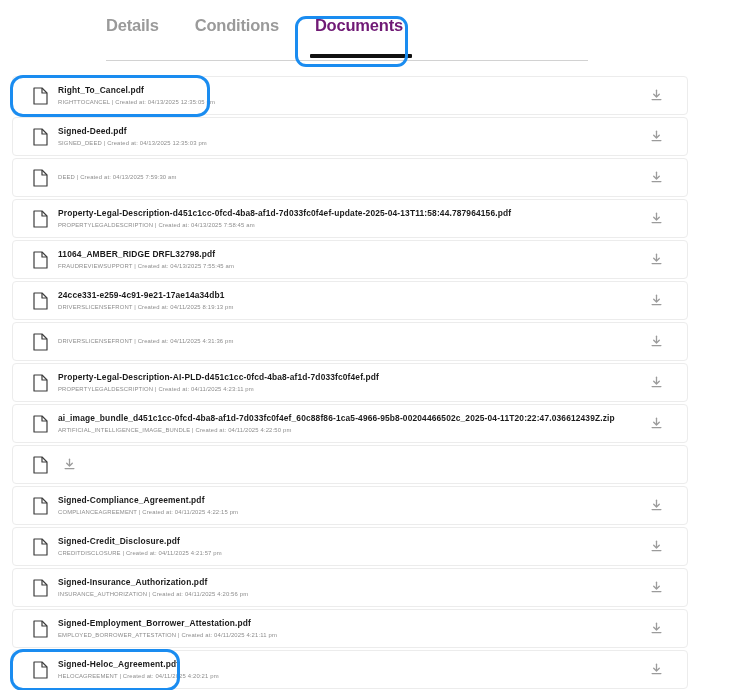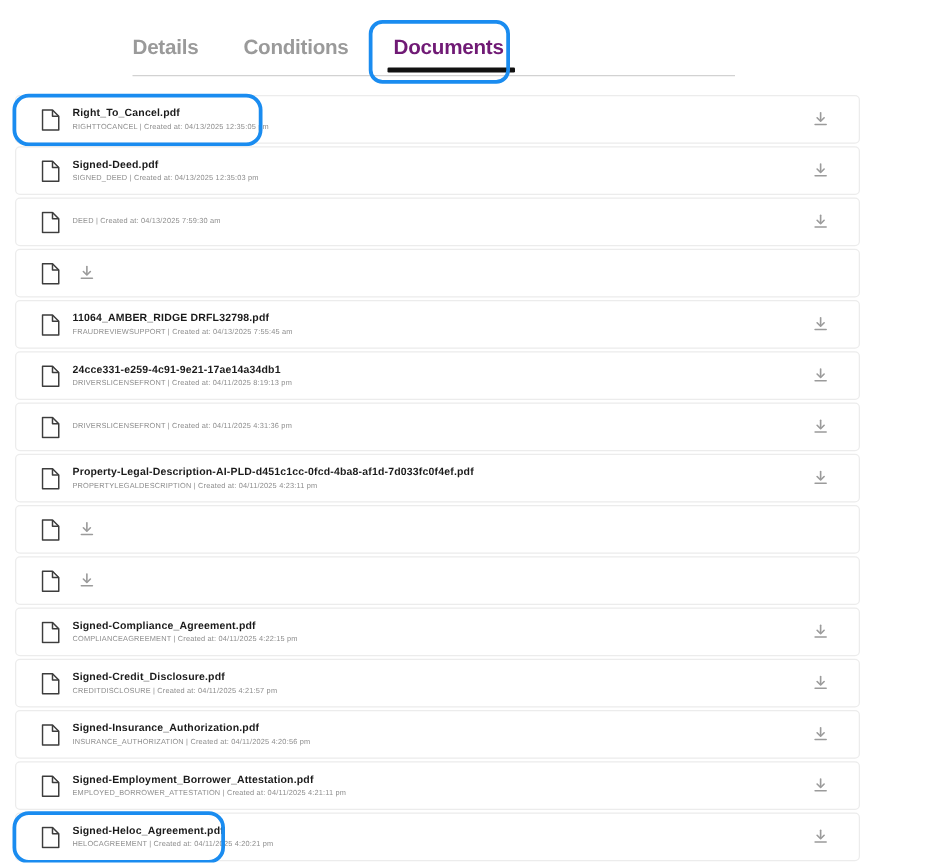--- a/index.html
+++ b/index.html
@@ -22,21 +22,20 @@
   
   .tabs-wrap {
     position: absolute;
     left: 88px;
     top: 14px;
     width: 500px;
   }
 
   .tabs {
     display: flex;
-    align-items: flex-end;
     gap: 0px;
     height: 44px;
   }
 
   .tab {
     position: relative;
     font-size: 16.5px;
     font-weight: bold;
     color: #9a9a9a;
     letter-spacing: -0.2px;
@@ -239,20 +238,24 @@
           </svg>
         </span>
       </div>
       <div class="doc-row">
         <span class="file-icon">
           <svg width="15" height="18" viewBox="0 0 15 18">
             <path d="M1 1 H9 L14 6 V17 H1 Z" fill="#ffffff" stroke="#3d3d3d" stroke-width="1.2" stroke-linejoin="round"></path>
             <path d="M9 1 V6 H14" fill="none" stroke="#3d3d3d" stroke-width="1.2" stroke-linejoin="round"></path>
           </svg>
         </span>
+        <div class="doc-text">
+          <div class="doc-title">Property-Legal-Description-d451c1cc-0fcd-4ba8-af1d-7d033fc0f4ef-update-2025-04-13T11:58:44.787964156.pdf</div>
+          <div class="doc-meta">PROPERTYLEGALDESCRIPTION | Created at: 04/13/2025 7:58:45 am</div>
+        </div>
         <span class="download-btn">
           <svg width="13" height="13" viewBox="0 0 13 13">
             <path d="M6.5 1.2 V7.4" stroke="#9b9b9b" stroke-width="1.3" stroke-linecap="round" fill="none"></path>
             <path d="M3.7 5.2 L6.5 8.0 L9.3 5.2" stroke="#9b9b9b" stroke-width="1.3" stroke-linecap="round" stroke-linejoin="round" fill="none"></path>
             <path d="M2.1 10.6 H10.9" stroke="#9b9b9b" stroke-width="1.3" stroke-linecap="round" fill="none"></path>
           </svg>
         </span>
       </div>
       <div class="doc-row">
         <span class="file-icon">
@@ -329,20 +332,24 @@
           </svg>
         </span>
       </div>
       <div class="doc-row">
         <span class="file-icon">
           <svg width="15" height="18" viewBox="0 0 15 18">
             <path d="M1 1 H9 L14 6 V17 H1 Z" fill="#ffffff" stroke="#3d3d3d" stroke-width="1.2" stroke-linejoin="round"></path>
             <path d="M9 1 V6 H14" fill="none" stroke="#3d3d3d" stroke-width="1.2" stroke-linejoin="round"></path>
           </svg>
         </span>
+        <div class="doc-text">
+          <div class="doc-title">ai_image_bundle_d451c1cc-0fcd-4ba8-af1d-7d033fc0f4ef_60c88f86-1ca5-4966-95b8-00204466502c_2025-04-11T20:22:47.036612439Z.zip</div>
+          <div class="doc-meta">ARTIFICIAL_INTELLIGENCE_IMAGE_BUNDLE | Created at: 04/11/2025 4:22:50 pm</div>
+        </div>
         <span class="download-btn">
           <svg width="13" height="13" viewBox="0 0 13 13">
             <path d="M6.5 1.2 V7.4" stroke="#9b9b9b" stroke-width="1.3" stroke-linecap="round" fill="none"></path>
             <path d="M3.7 5.2 L6.5 8.0 L9.3 5.2" stroke="#9b9b9b" stroke-width="1.3" stroke-linecap="round" stroke-linejoin="round" fill="none"></path>
             <path d="M2.1 10.6 H10.9" stroke="#9b9b9b" stroke-width="1.3" stroke-linecap="round" fill="none"></path>
           </svg>
         </span>
       </div>
       <div class="doc-row">
         <span class="file-icon">

